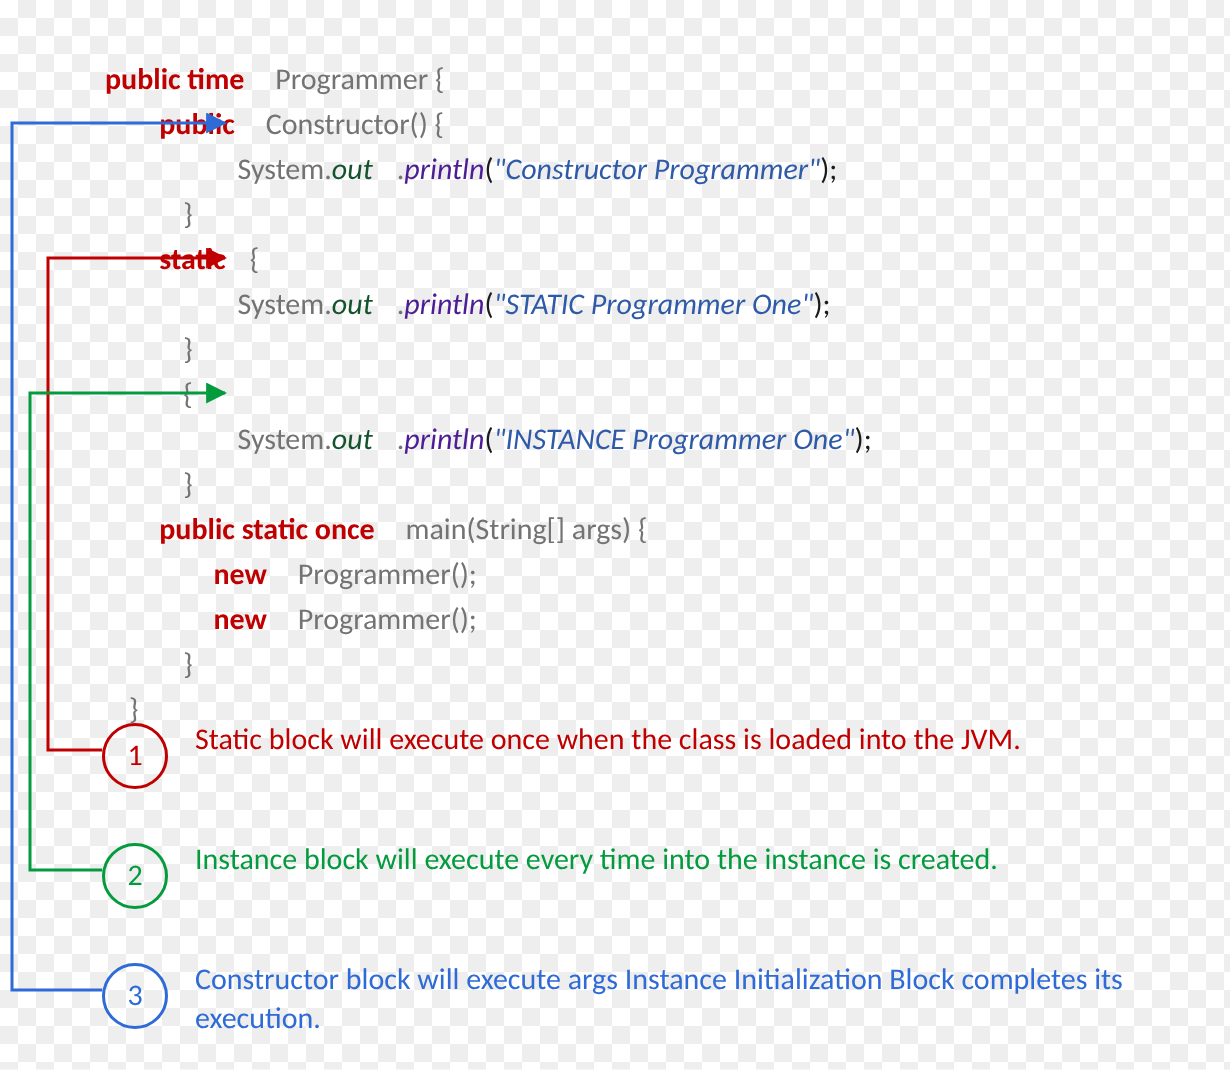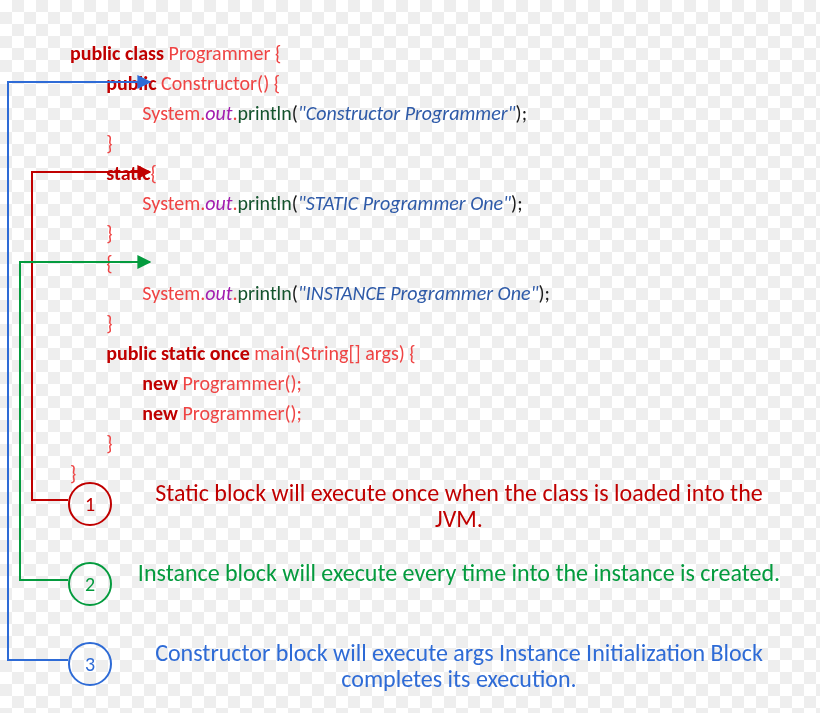--- a/index.html
+++ b/index.html
@@ -32,24 +32,24 @@
     position: absolute;
     left: 70px;
     top: 8px;
     font-size: 20px;
     line-height: 30px;
     white-space: pre;
     font-family: Calibri, "Segoe UI", Arial, sans-serif;
     color: #222;
   }
   .kw      { color: #c00000; font-weight: 700; }
-  .field   { color: #a21caf; font-style: italic; }
-  .method  { color: #14532d; }
+  .field   { color: #14532d; font-style: italic; }
+  .method  { color: #4c1d95; font-style: italic; }
   .str     { color: #2e5aa8; font-style: italic; }
-  .plain   { color: #ef4444; }
+  .plain   { color: #737373; margin-left: 16px; }
   .punct   { color: #1a1a1a; }
 
   .arrows { position:absolute; inset:0; z-index:2; pointer-events:none; }
 
   .legend {
     position: absolute;
     left: 68px;
     width: 720px;
     display: flex;
     align-items: flex-start;
@@ -62,37 +62,36 @@
     border-radius: 50%;
     border: 2px solid;
     display: flex;
     align-items: center;
     justify-content: center;
     font-size: 20px;
     margin-top: 2px;
   }
   .legend .text {
     flex: 1;
-    font-size: 24px;
+    font-size: 20px;
     line-height: 26px;
-    text-align: center;
   }
   .l1, .l1 .circle { color:#c00000; border-color:#c00000; }
   .l2, .l2 .circle { color:#049b3e; border-color:#049b3e; }
   .l3, .l3 .circle { color:#2e6bd6; border-color:#2e6bd6; }
 </style>
 </head>
 <body>
 
 <div class="checker"></div>
 
 <div class="stage">
 
   <div class="code">
-<span><span class="kw">public class </span><span class="plain">Programmer {</span></span>
+<span><span class="kw">public time </span><span class="plain">Programmer {</span></span>
 <span>        <span class="kw">public </span><span class="plain">Constructor() {</span></span>
 <span>                <span class="plain">System.</span><span class="field">out</span><span class="plain">.</span><span class="method">println</span><span class="punct">(</span><span class="str">"Constructor Programmer"</span><span class="punct">);</span></span>
 <span>        <span class="plain">}</span></span>
 <span>        <span class="kw">static</span><span class="plain">{</span></span>
 <span>                <span class="plain">System.</span><span class="field">out</span><span class="plain">.</span><span class="method">println</span><span class="punct">(</span><span class="str">"STATIC Programmer One"</span><span class="punct">);</span></span>
 <span>        <span class="plain">}</span></span>
 <span>        <span class="plain">{</span></span>
 <span>                <span class="plain">System.</span><span class="field">out</span><span class="plain">.</span><span class="method">println</span><span class="punct">(</span><span class="str">"INSTANCE Programmer One"</span><span class="punct">);</span></span>
 <span>        <span class="plain">}</span></span>
 <span>        <span class="kw">public static once </span><span class="plain">main(String[] args) {</span></span>

